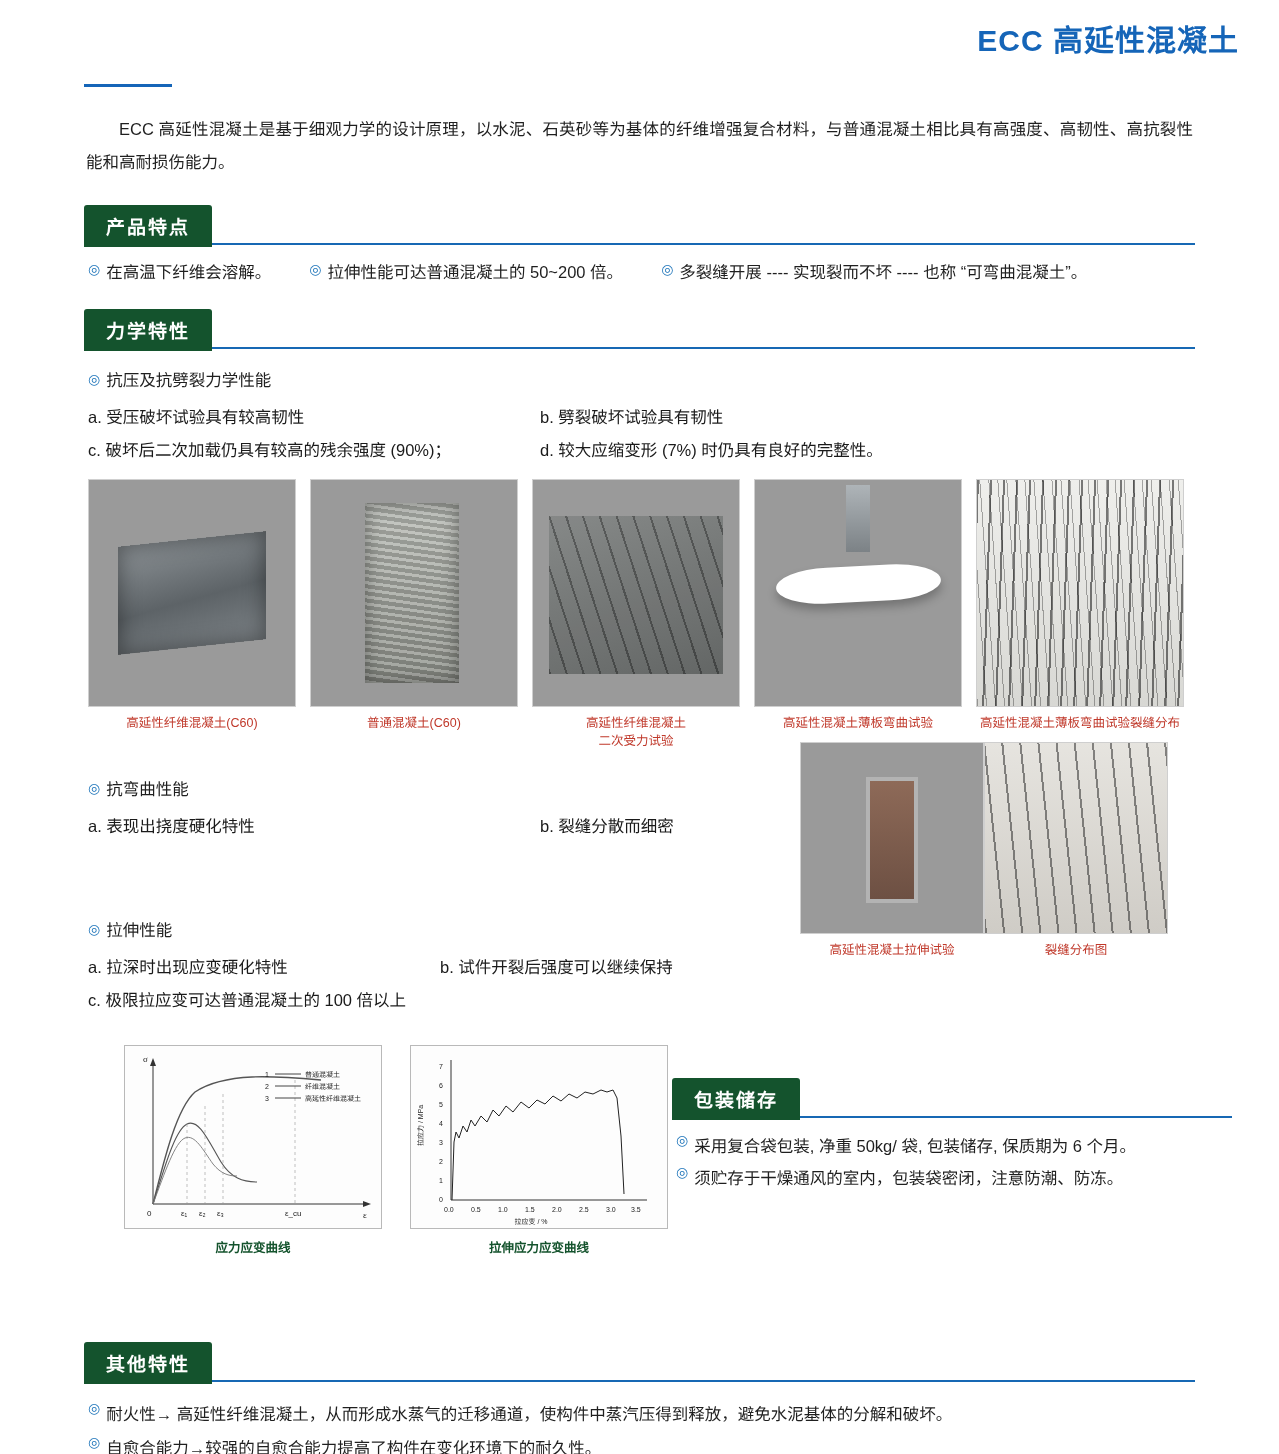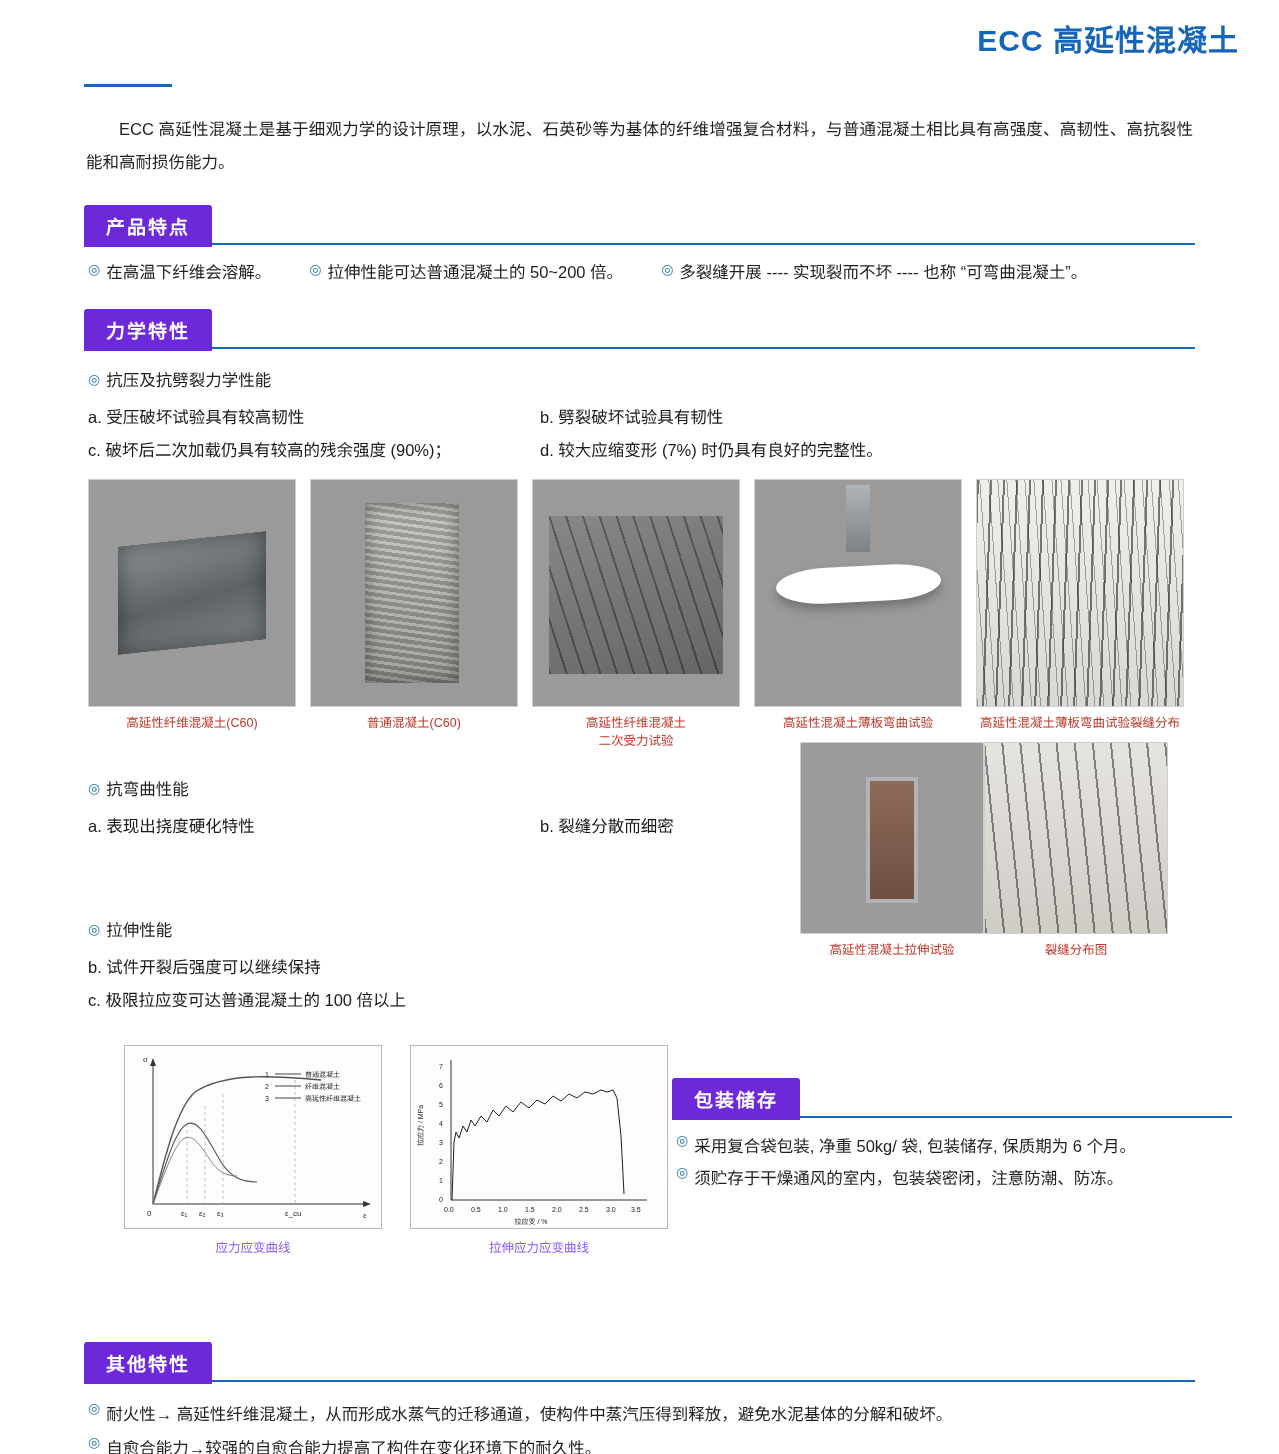--- a/index.html
+++ b/index.html
@@ -41,21 +41,21 @@
   }
 
   
   .section-head {
     position: relative;
     margin: 26px 0 0 44px;
     height: 40px;
   }
   .section-tag {
     display: inline-block;
-    background: #6d28d9;
+    background: #14532d;
     color: #ffffff;
     font-size: 19px;
     font-weight: bold;
     padding: 7px 22px 8px 22px;
     border-radius: 3px 3px 0 0;
     position: relative;
     z-index: 2;
     letter-spacing: 2px;
   }
   .section-rule {
@@ -197,21 +197,21 @@
   .chart-box { width: 258px; }
   .chart-frame {
     width: 100%; height: 184px;
     border: 1px solid #b9b9b9;
     background: #fdfdfd;
     position: relative;
     overflow: hidden;
   }
   .chart-cap {
     margin-top: 8px; text-align: center;
-    font-size: 12.5px; color: #8b5cf6;
+    font-size: 12.5px; color: #14532d; font-weight: bold;
   }
 
   
   .pack-wrap {
     position: absolute;
     left: 672px;
     top: 1052px;
     width: 560px;
   }
   .pack-wrap .section-head { margin-left: 0; }
@@ -311,20 +311,21 @@
   <div class="two-col">
     <div class="c1">a. 表现出挠度硬化特性</div>
     <div class="c2">b. 裂缝分散而细密</div>
   </div>
 
   <div class="sub-head" style="margin-top:74px;">
     <span class="ring">◎</span>
     <span>拉伸性能</span>
   </div>
   <div class="two-col">
+    <div class="c1" style="width:352px">a. 拉深时出现应变硬化特性</div>
     <div class="c2">b. 试件开裂后强度可以继续保持</div>
   </div>
   <div class="two-col">
     <div class="c1" style="width:700px">c. 极限拉应变可达普通混凝土的 100 倍以上</div>
   </div>
 
   <div class="right-figs">
     <div class="fig">
       <div class="frame ph-f"></div>
       <div class="cap">高延性混凝土拉伸试验</div>

